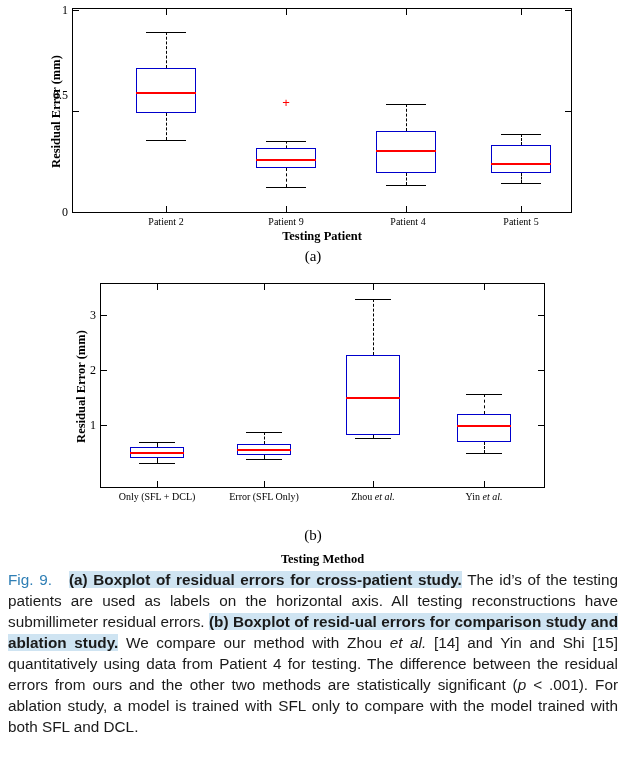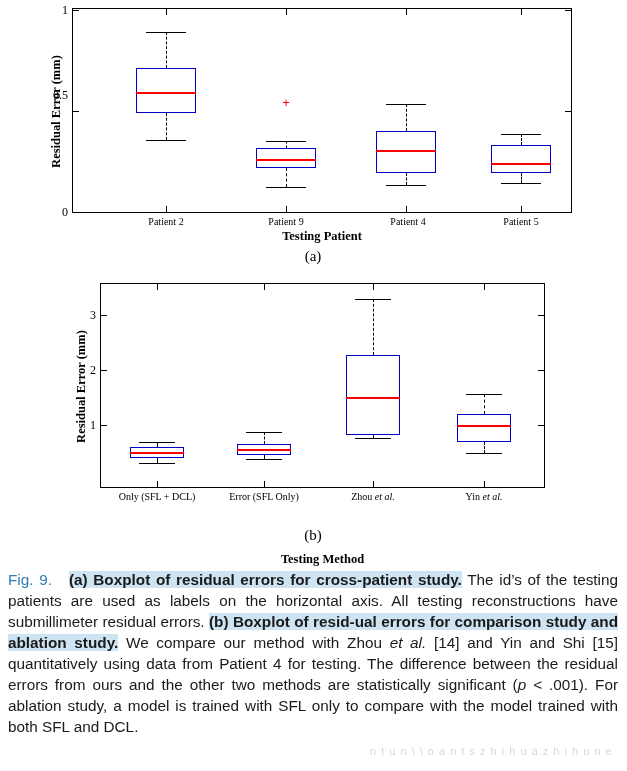--- a/index.html
+++ b/index.html
@@ -310,15 +310,14 @@
     <div class="axis-title-x" style="top:222px;margin-top:47px;">Testing Method</div>
   </div>
 
   <div class="panel-caption" style="left:313px; top:527px;">(b)</div>
 
   <div class="caption-block">
     <span class="fig-label">Fig. 9.</span>
     <span>&nbsp;&nbsp;</span><span class="hl">(a)</span><span class="hl">&nbsp;</span><span class="hl">Boxplot of residual errors for cross-patient study.</span><span> The id’s of the testing patients are used as labels on the horizontal axis. All testing reconstructions have submillimeter residual errors. </span><span class="hl">(b)</span><span class="hl">&nbsp;</span><span class="hl">Boxplot of resid-ual errors for comparison study and ablation study.</span><span> We compare our method with Zhou </span><span class="ital">et al.</span><span> [14] and Yin and Shi [15] quantitatively using data from Patient 4 for testing. The difference between the residual errors from ours and the other two methods are statistically significant (</span><span class="ital">p</span><span> &lt; .001). For ablation study, a model is trained with SFL only to compare with the model trained with both SFL and DCL.</span>
   </div>
 
-  <div class="watermark">n  t u n \ \ o a n  t s z h i h u a z h i h u  n e</div>
 
 </div>
 
 </body></html>

